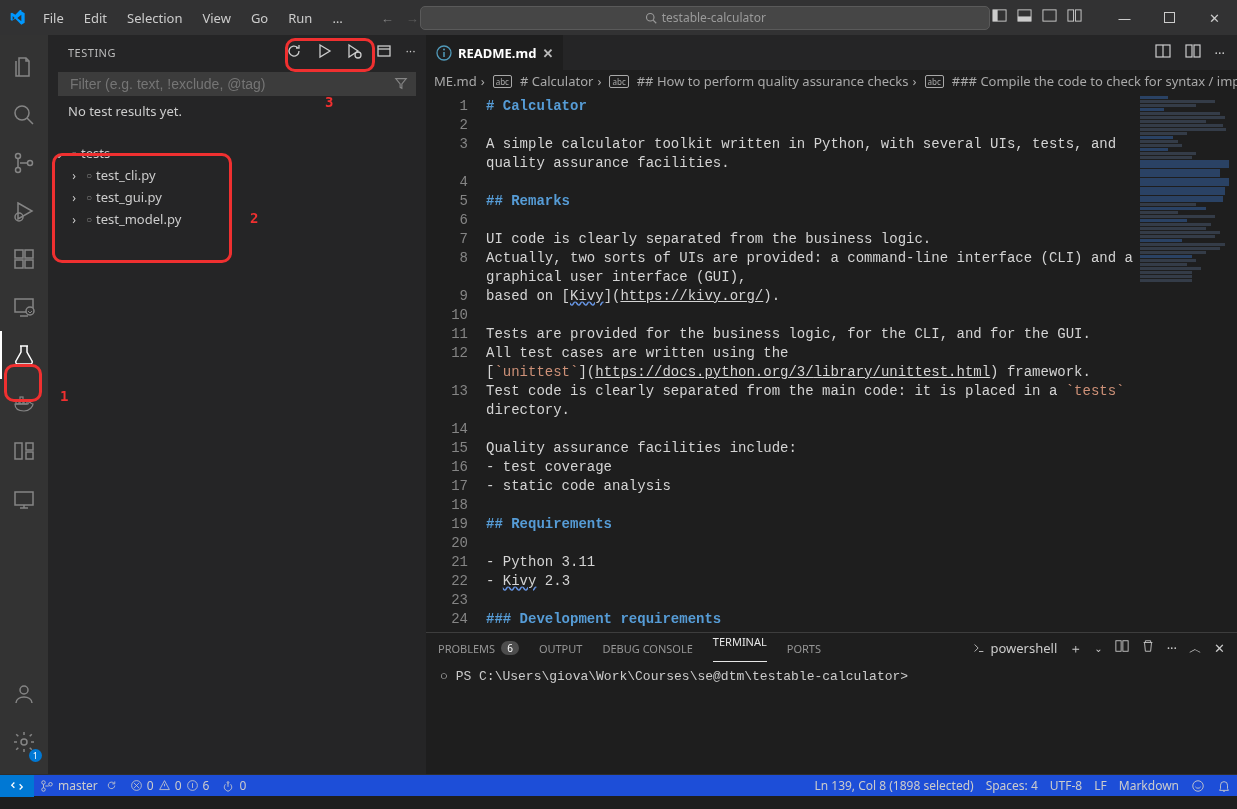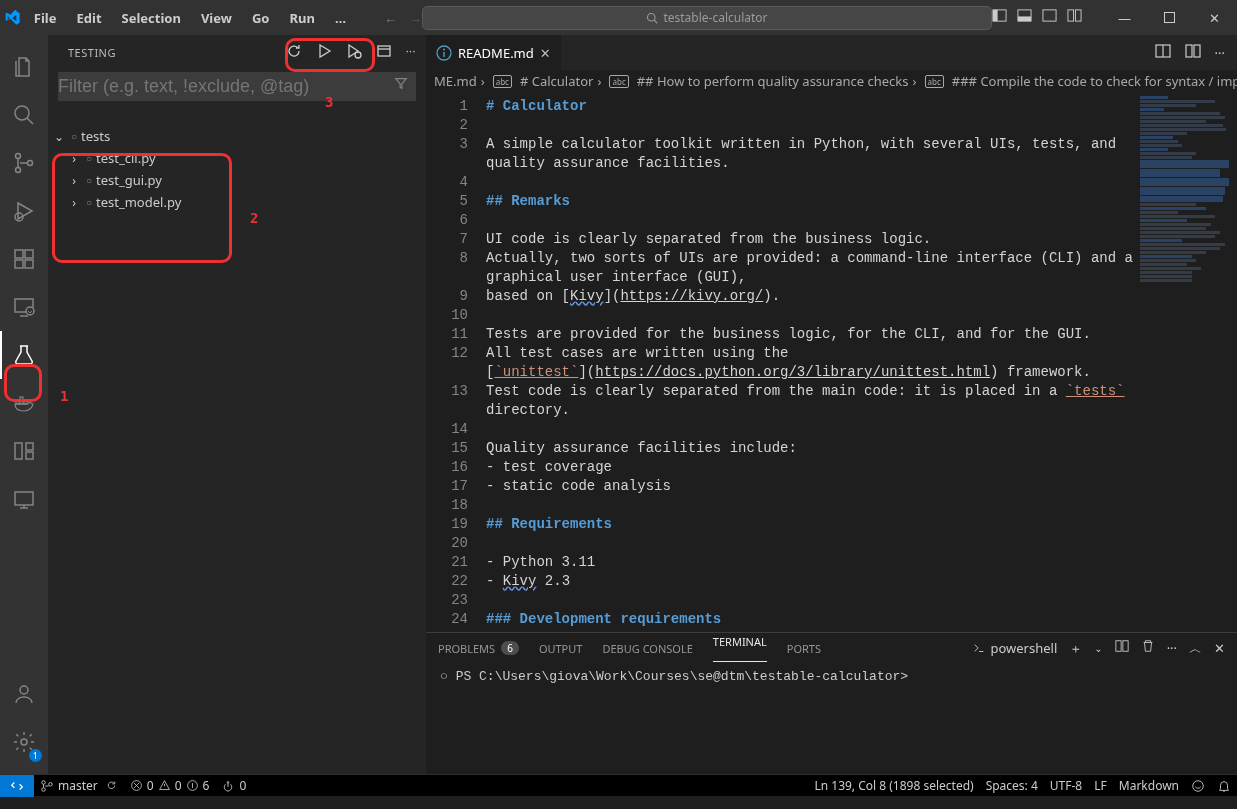--- a/index.html
+++ b/index.html
@@ -1,73 +1,73 @@
 <!DOCTYPE html>
 <html><head>
 <meta charset="utf-8">
 <style>
 * { margin:0; padding:0; box-sizing:border-box; }
 body { font-family:"Segoe UI",system-ui,sans-serif; font-size:13px; background:#1e1e1e; color:#cccccc; overflow:hidden; width:1237px; height:809px; }
 .titlebar { height:35px; background:#323233; display:flex; align-items:center; }
 .titlebar .logo { width:35px; display:flex; align-items:center; justify-content:center; }
-.titlebar .menus { display:flex; gap:4px;font-weight:bold; }
+.titlebar .menus { display:flex; gap:4px; }
 .titlebar .menu-item { padding:6px 8px; cursor:pointer; }
 .titlebar .nav-arrows { display:flex; gap:12px; margin-left:30px; color:#858585; }
 .titlebar .search { flex:1; display:flex; justify-content:center; }
 .titlebar .search-box { width:570px; height:24px; background:#464646; border:1px solid #5a5a5a; border-radius:5px; display:flex; align-items:center; justify-content:center; color:#9b9b9b; font-size:12px; gap:5px; }
 .titlebar .win-controls { display:flex; align-items:center; }
 .titlebar .layout-controls { display:flex; gap:10px; margin-right:20px; color:#cccccc; }
 .titlebar .win-btn { width:45px; height:35px; display:flex; align-items:center; justify-content:center; }
 .main { display:flex; height:739px; }
 .activity-bar { width:48px; background:#333333; display:flex; flex-direction:column; align-items:center; padding-top:8px; position:relative; }
 .activity-bar .ab-icon { width:48px; height:48px; display:flex; align-items:center; justify-content:center; color:#858585; position:relative; }
 .activity-bar .ab-icon.active { color:#ffffff; }
 .activity-bar .ab-icon.active::before { content:''; position:absolute; left:0; top:0; bottom:0; width:2px; background:#ffffff; }
 .activity-bar .bottom-icons { margin-top:auto; margin-bottom:8px; }
 .sidebar { width:378px; background:#252526; display:flex; flex-direction:column; position:relative; }
 .sidebar-header { height:35px; display:flex; align-items:center; padding:0 10px 0 20px; font-size:11px; letter-spacing:0.5px; }
 .sidebar-header .title { flex:1; color:#bbbbbb; }
 .sidebar-header .icons { display:flex; gap:14px; color:#cccccc; }
 .sidebar-filter { margin:2px 10px; }
-.sidebar-filter input { width:100%; background:#3c3c3c; border:none; color:#5eead4; font-size:18px; padding:4px 0; outline:none; }
+.sidebar-filter input { width:100%; background:#3c3c3c; border:none; color:#5eead4; font-size:14px; padding:4px 12px; outline:none; }
 .sidebar-filter { position:relative; }
 .sidebar-filter .filter-icon { position:absolute; right:8px; top:4px; color:#858585; }
 .sidebar-msg { padding:4px 20px 0; font-size:13px; color:#cccccc; }
 .tree { margin-top:22px; }
 .tree-item { display:flex; align-items:center; height:22px; cursor:pointer; color:#cccccc; font-size:13px; }
 .tree-item .chev { width:16px; text-align:center; font-size:12px; }
 .tree-item .marker { width:14px; text-align:center; font-size:10px; color:#858585; }
 .tree-item.root { padding-left:3px; }
 .tree-item.root .chev { transform:rotate(0deg); }
 .tree-item.child { padding-left:18px; }
 .editor-area { flex:1; display:flex; flex-direction:column; background:#1e1e1e; overflow:hidden; }
 .tabs { height:35px; background:#252526; display:flex; align-items:stretch; }
-.tab { display:flex; align-items:center; background:#1e1e1e; padding:0 10px; gap:6px; font-size:13px; color:#ffffff; }
+.tab { display:flex; align-items:center; background:#1e1e1e; padding:0 10px; gap:6px; font-size:13px; color:#ffffff;font-weight:bold; }
 .tab .close { color:#bbbbbb; }
 .tab-actions { margin-left:auto; display:flex; align-items:center; gap:14px; padding-right:12px; color:#cccccc; }
 .breadcrumbs { height:22px; display:flex; align-items:center; padding:0 8px; font-size:13px; color:#a9a9a9; gap:4px; white-space:nowrap; overflow:hidden; }
 .bc-badge { display:inline-flex; align-items:center; justify-content:center; border:1px solid #a9a9a9; border-radius:2px; font-size:8px; padding:0 2px; margin:0 4px; }
 .editor-body { display:flex; flex:1; overflow:hidden; position:relative; }
 .gutter { width:60px; text-align:right; padding-right:18px; color:#858585; font-family:Consolas,"Courier New",monospace; font-size:14px; line-height:19px; padding-top:5px; }
 .code { flex:1; font-family:Consolas,"Courier New",monospace; font-size:14px; line-height:19px; white-space:pre; color:#d4d4d4; padding-top:5px; overflow:hidden; }
 .code .h { color:#569cd6; font-weight:bold; }
 .code .link { text-decoration:underline; color:#d4d4d4; }
-.code .c { color:#ce9178;text-decoration:underline; }
+.code .c { color:#ce9178; }
 .code .squig { text-decoration-line:underline; text-decoration-style:wavy; text-decoration-color:#6796e6; }
 .minimap { width:100px; background:#1e1e1e; font-size:2px; line-height:3px; overflow:hidden; padding:3px; color:#3a6a9b; }
 .minimap .ml { height:3px; background:#343c48; margin:1px 0; }
 .minimap .mh { background:#2a4264; }
 .panel { height:142px; border-top:1px solid #3d3d3d; background:#1e1e1e; display:flex; flex-direction:column; }
 .panel-tabs { height:30px; display:flex; align-items:center; padding:0 12px; gap:20px; font-size:11px; }
 .panel-tabs .pt { color:#969696; cursor:pointer; display:flex; align-items:center; gap:6px;justify-content:center; }
 .panel-tabs .pt.active { color:#e7e7e7; border-bottom:1px solid #e7e7e7; padding-bottom:12px; }
 .panel-tabs .badge { background:#4d4d4d; color:#ffffff; border-radius:10px; font-size:10px; padding:0 6px; }
 .panel-tabs .right { margin-left:auto; display:flex; align-items:center; gap:12px; color:#cccccc; font-size:13px; }
 .terminal-body { flex:1; font-family:Consolas,"Courier New",monospace; font-size:13px; padding:6px 14px; color:#cccccc; }
-.statusbar { height:22px; background:#000000; border-top:1px solid #2d2d2d; display:flex; font-size:12px; }
+.statusbar { height:22px; background:#1d4ed8; border-top:1px solid #2d2d2d; display:flex; font-size:12px; }
 .statusbar .remote { background:#0078d4; height:22px; width:34px; display:flex; align-items:center; justify-content:center; color:#fff; }
 .statusbar .sb-item { padding:0 6px; color:#cccccc; display:flex; align-items:center; gap:4px; }
 .statusbar .right { margin-left:auto; display:flex; }
 svg { flex-shrink:0; }
 .annot { position:absolute; border:3px solid #f03030; border-radius:10px; pointer-events:none; }
 .annot-label { position:absolute; color:#f03030; font-family:Consolas,monospace; font-size:14px; font-weight:bold; pointer-events:none; }
 </style>
 </head>
 <body>
 
@@ -236,20 +236,21 @@
             </svg></span>
         <span>···</span>
       </div>
     </div>
     <div class="sidebar-filter">
       <input placeholder="Filter (e.g. text, !exclude, @tag)" style="">
       <span class="filter-icon"><svg width="14" height="14" viewBox="0 0 16 16" fill="none" stroke="currentColor" stroke-width="1.3">
             <path d="M2 3h12l-5 6v5l-2-1v-4z"></path>
           </svg></span>
     </div>
+    <div class="sidebar-msg">No test results yet.</div>
     <div class="tree" id="tree">
         <div class="tree-item root">
           <span class="chev">⌄</span>
           <span class="marker">○</span>
           <span>tests</span>
         </div>
         <div class="tree-item child">
           <span class="chev">›</span>
           <span class="marker">○</span>
           <span>test_cli.py</span>

